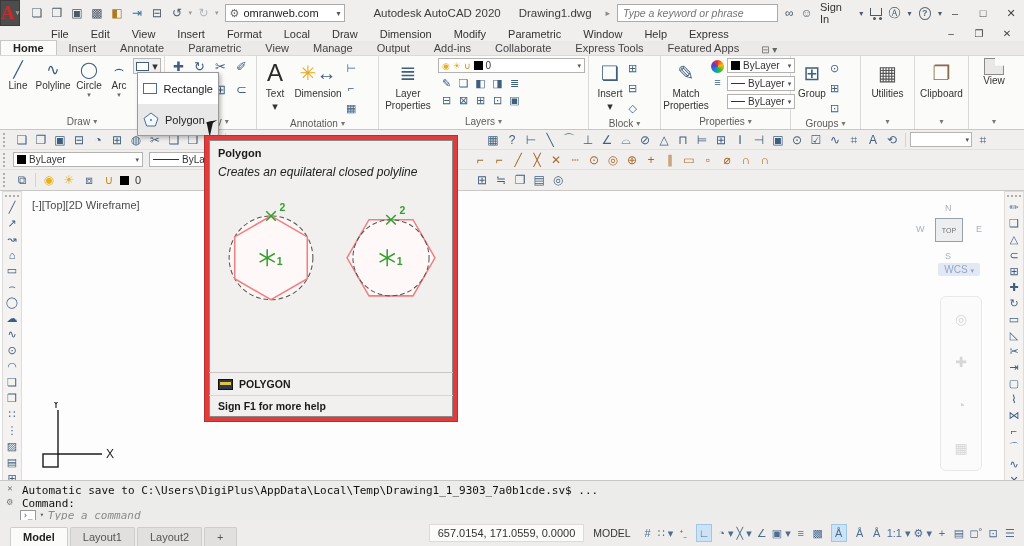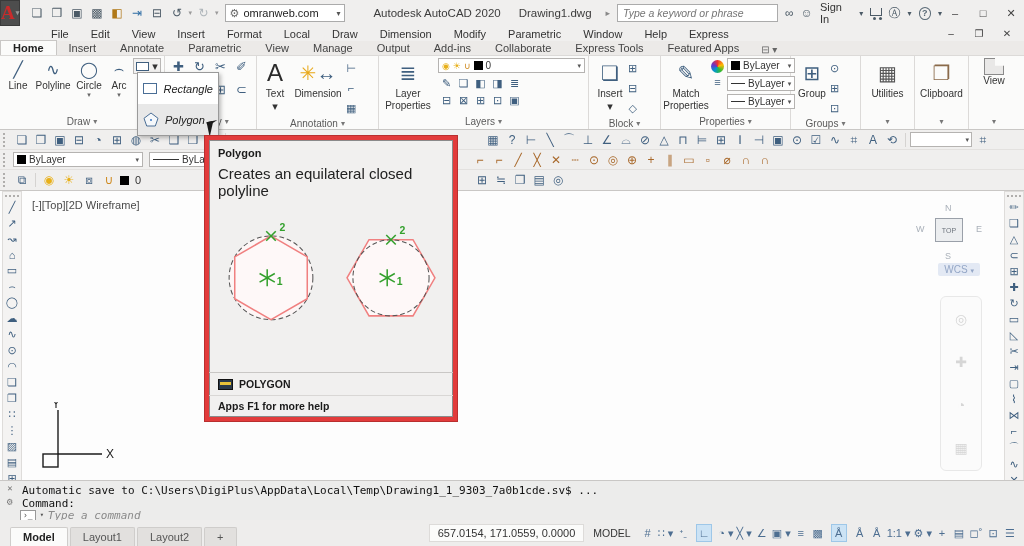--- a/index.html
+++ b/index.html
@@ -60,21 +60,21 @@
   .combo { display:flex; align-items:center; gap:3px; border:1px solid #b5b3b1; background:#fff; height:15px; padding:0 3px; font-size:10px; }
   .combo .cc { margin-left:auto; font-size:7px; color:#555; }
   .swatch { width:9px; height:9px; background:#000; display:inline-block; }
   .lineseg { width:26px; height:0; border-top:1.5px solid #333; display:inline-block; }
   .colorwheel { width:13px; height:13px; border-radius:50%; background:conic-gradient(#e33,#fb0,#3b3,#09c,#63c,#e33); }
   .rect-split { width:28px; height:16px; border:1px solid #b9b7b5; background:#f2f1f0; display:flex; align-items:center; justify-content:center; gap:3px; }
   .rect-ic { width:13px; height:9px; border:1px solid #3f5f7f; background:#fff; }
 
   
   #draw-dropdown { position:absolute; left:137px; top:72px; width:82px; background:#fff; border:1px solid #9a9a9a; box-shadow:2px 2px 4px rgba(0,0,0,.25); z-index:40; }
-  .dd-row { height:31px; display:flex; align-items:center; gap:6px; padding:0 5px; font-size:11px; color:#222;font-style:italic; }
+  .dd-row { height:31px; display:flex; align-items:center; gap:6px; padding:0 5px; font-size:11px; color:#222; }
   .dd-row.hover { background:#e8e8e8; }
   .dd-rect { width:16px; height:11px; border:1px solid #4a6e96; background:#fff; }
   #cursor { position:absolute; left:70px; top:48px; width:0; height:0; border-left:6px solid #1a1a1a; border-right:5px solid transparent; border-bottom:13px solid transparent; border-top:2px solid #1a1a1a; transform:rotate(-12deg); z-index:60; }
 
   
   #toolbars { position:absolute; left:0; top:130px; width:1024px; height:60px; background:#f0efee; }
   .trow { height:20px; display:flex; align-items:center; gap:2px; padding-left:3px; border-bottom:1px solid #e3e1df; }
   .grip { width:5px; height:14px; border-left:2px dotted #b0aeac; margin-right:3px; }
   .ticon { width:18px; text-align:center; font-size:12px; color:#3f5f7f; }
   .ticon2 { color:#a8682a; }
@@ -97,21 +97,21 @@
   #viewcube .w { position:absolute; left:2px; top:23px; } #viewcube .e { position:absolute; right:2px; top:23px; }
   #wcs { position:absolute; right:44px; top:72px; background:#e3e9f4; color:#93a6c6; font-size:10px; padding:1px 6px; border-radius:2px; }
   #navbar { position:absolute; right:42px; top:105px; width:42px; height:175px; background:rgba(250,250,250,.75); border:1px solid #dddddd; border-radius:6px; opacity:.65; display:flex; flex-direction:column; align-items:center; justify-content:space-around; }
   #navbar .ticon { color:#c2c2c2; font-size:14px; }
   #ucs { position:absolute; left:30px; bottom:8px; }
   #ucs text { font-family:"Liberation Sans",sans-serif; font-size:12px; fill:#222; }
 
   
   #tooltip { position:absolute; left:205px; top:136px; width:252px; height:285px; background:#f1f0ef; border:4px solid #e23b3b; outline:1px solid #b92f2f; box-shadow:0 0 0 1px #8a8a8a inset; z-index:50; display:flex; flex-direction:column; padding:7px 9px 0 9px; }
   #tooltip .tt-title { font-weight:bold; font-size:11px; color:#1a1a1a; margin-bottom:6px; }
-  #tooltip .tt-sum { font-size:15px; color:#222; margin-bottom:10px; }
+  #tooltip .tt-sum { font-size:12px; color:#222; margin-bottom:10px;font-style:italic; }
   #tooltip .tt-desc { font-size:10.5px; color:#222; line-height:1.32; }
   .hex-row { display:flex; justify-content:center; gap:22px; margin-top:6px; }
   .tt-footer { margin-top:auto; border-top:1px solid #c9c7c5; margin-left:-9px; margin-right:-9px; padding:5px 9px 0 9px; }
   .tt-cmdrow { display:flex; align-items:center; gap:6px; font-weight:bold; font-size:10.5px; color:#1a1a1a; padding-bottom:5px; }
   .cmd-ic { width:15px; height:11px; background:#2b3a4a; border:1px solid #111; position:relative; }
   .cmd-ic:after { content:""; position:absolute; left:1px; top:2px; width:11px; height:3px; background:#e8c23a; }
   .tt-f1 { border-top:1px solid #d9d7d5; margin-left:-9px; margin-right:-9px; padding:4px 9px 5px 9px; font-weight:bold; font-size:10.5px; color:#1a1a1a; }
 
   
   #cmdpanel { position:absolute; left:0; top:480px; width:1024px; height:40px; background:#ececeb; border-top:1px solid #c9c7c5; font-family:"DejaVu Sans Mono",monospace; font-size:11px; }
@@ -662,21 +662,21 @@
         </g>
         <text x="56" y="74" fill="#33a02c" font-size="11" font-weight="bold">1</text>
         <text x="59" y="20" fill="#33a02c" font-size="11" font-weight="bold">2</text>
       </svg>
     </div>
     <div class="tt-footer">
       <div class="tt-cmdrow">
         <span class="cmd-ic"></span>
         <span>POLYGON</span>
       </div>
-      <div class="tt-f1">Apps F1 for more help</div>
+      <div class="tt-f1">Sign F1 for more help</div>
     </div>
   </div>
 
   <div id="cmdpanel">
     <div id="cmd-left">
       <span style="font-size:9px">✕</span>
       <span style="font-size:10px">⚙</span>
     </div>
     <div id="cmd-lines"><span>Automatic save to C:\Users\DigiPlus\AppData\Local\Temp\Drawing1_1_9303_7a0b1cde.sv$ ...</span><br><span>Command:</span></div>
     <div id="cmd-inputrow">

